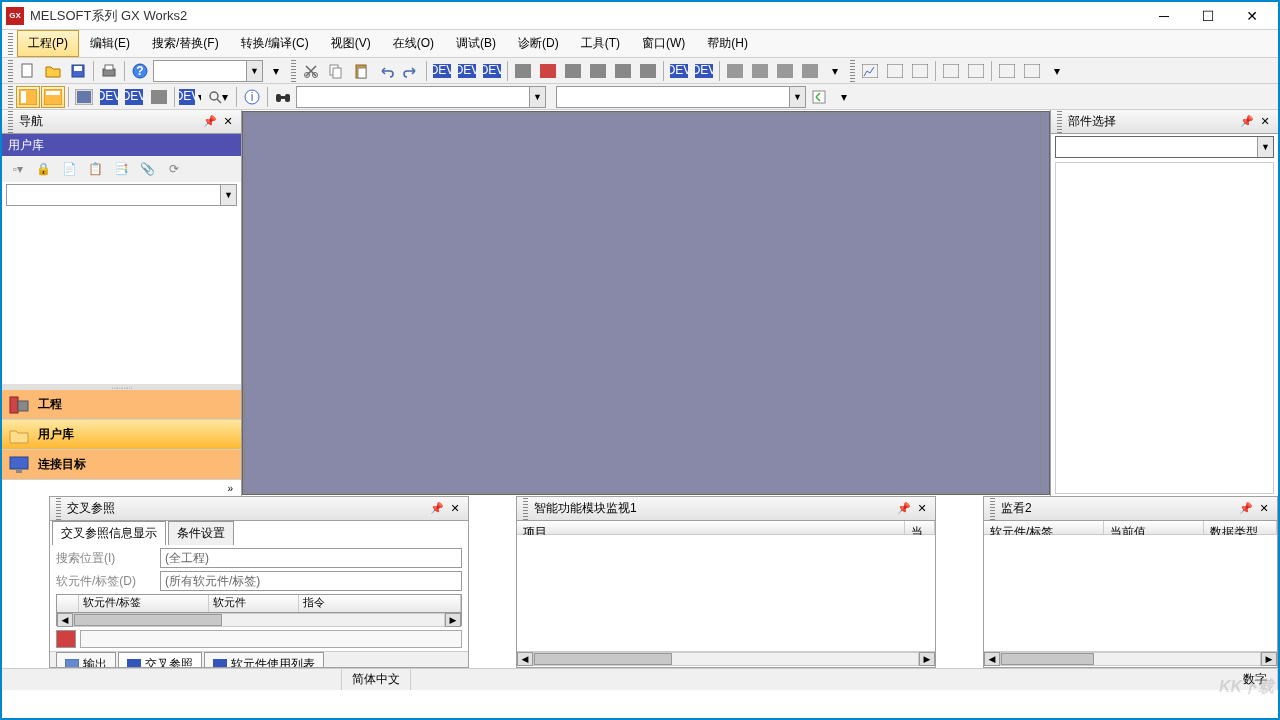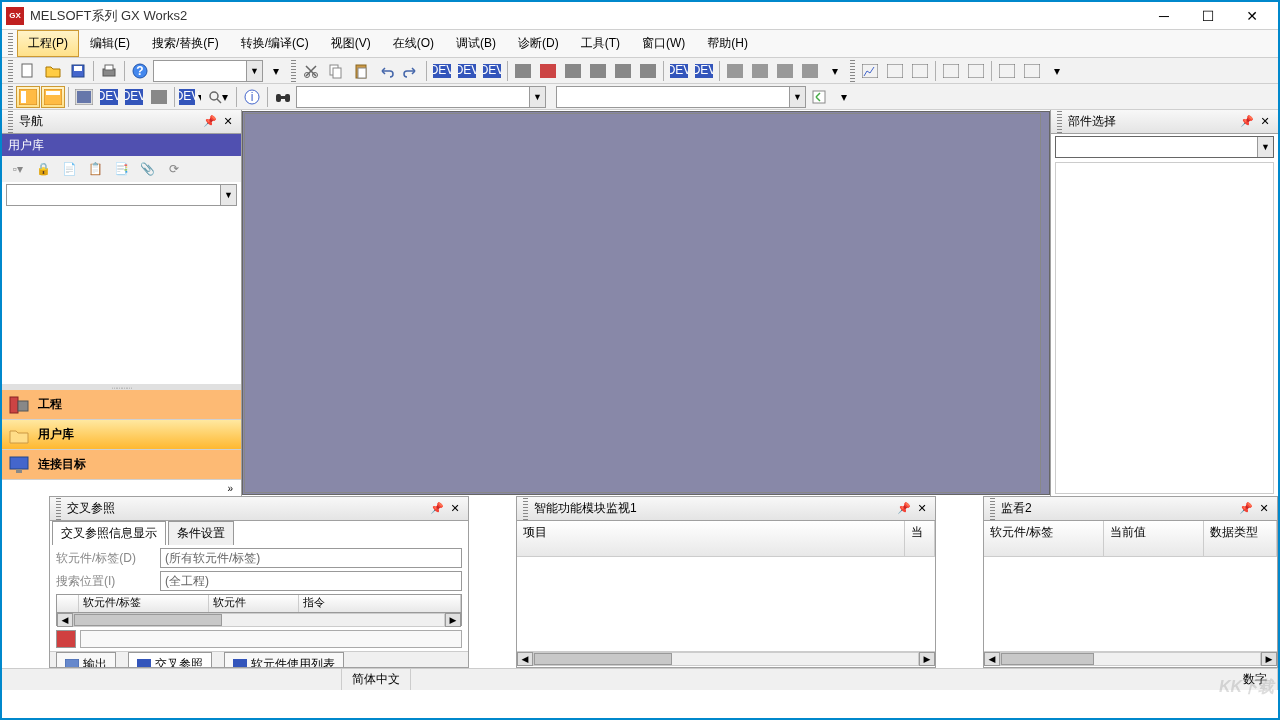--- a/index.html
+++ b/index.html
@@ -58,25 +58,25 @@
 .xref-grid { border: 1px solid #999; height: 32px; margin-top: 2px; }
 .xref-grid-head { display: flex; height: 18px; background: linear-gradient(#fff,#e8e8e8); border-bottom: 1px solid #999; overflow: hidden; }
 .xref-col { border-right: 1px solid #ccc; padding: 0 4px; font-size: 11px; white-space: nowrap; }
 .xref-scroll { display: flex; height: 14px; align-items: center; }
 .scroll-btn { width: 16px; height: 14px; background: #e0e0e0; border: 1px solid #999; display: flex; align-items: center; justify-content: center; font-size: 9px; }
 .scroll-track { flex: 1; background: #f0f0f0; height: 14px; border: 1px solid #ccc; position: relative; }
 .scroll-thumb { position: absolute; background: #c8c8c8; border: 1px solid #999; height: 100%; }
 .xref-filter { display: flex; align-items: center; margin-top: 4px; gap: 4px; }
 .filter-icon { width: 20px; height: 18px; background: #d04040; border: 1px solid #999; }
 .filter-input { flex: 1; height: 18px; border: 1px solid #aaa; background: #f8f8f8; }
-.bottom-tabs { height: 26px; display: flex; align-items: center; padding: 2px 6px; background: #f0f0f0; gap: 12px; border-top: 1px solid #ccc; }
+.bottom-tabs { height: 26px; display: flex; align-items: center; padding: 2px 6px; background: #f0f0f0; gap: 2px; border-top: 1px solid #ccc; }
 .bottom-tab { padding: 3px 8px; border: 1px solid #999; background: #f8f8f8; display: flex; align-items: center; gap: 4px; cursor: pointer; font-size: 12px; }
 .bottom-tab.active { background: #fff; }
 .tab-icon { width: 14px; height: 12px; }
-.grid-head { height: 36px; display: flex; background: linear-gradient(#fff,#e8e8e8); border-bottom: 1px solid #ccc; }
+.grid-head { height: 14px; display: flex; background: linear-gradient(#fff,#e8e8e8); border-bottom: 1px solid #ccc; }
 .grid-col { border-right: 1px solid #ccc; padding: 3px 6px; font-size: 12px; }
 .grid-body { flex: 1; background: #fff; }
 .hscroll { height: 16px; display: flex; border-top: 1px solid #ccc; }
 .statusbar { height: 22px; background: #f0f0f0; border-top: 1px solid #ccc; display: flex; align-items: center; justify-content: space-between; }
 .status-cell { padding: 0 10px; border-right: 1px solid #ccc; height: 100%; display: flex; align-items: center; font-size: 12px; }
 .watermark { position: absolute; right: 6px; bottom: 22px; font-size: 16px; color: rgba(120,120,120,0.25); font-weight: bold; font-style: italic; }
 svg { display: block; }
 </style>
 </head>
 <body>
@@ -463,26 +463,26 @@
       <div class="pin-btn">📌</div>
       <div class="close-btn">✕</div>
     </div>
     <div class="bp-content">
       <div class="xref-tabs">
         <div class="xref-tab active">交叉参照信息显示</div>
         <div class="xref-tab">条件设置</div>
       </div>
       <div class="xref-body">
         <div class="xref-row">
+          <div class="xref-label">搜索位置(I)</div>
+          <input class="xref-input" value="(全工程)" style="">
+        </div>
+        <div class="xref-row">
           <div class="xref-label">软元件/标签(D)</div>
           <input class="xref-input" value="(所有软元件/标签)" style="">
-        </div>
-        <div class="xref-row">
-          <div class="xref-label">搜索位置(I)</div>
-          <input class="xref-input" value="(全工程)" style="">
         </div>
         <div class="xref-grid">
           <div class="xref-grid-head">
             <div style="width:22px;border-right:1px solid #ccc"></div>
             <div class="xref-col" style="width:130px">软元件/标签</div>
             <div class="xref-col" style="width:90px">软元件</div>
             <div class="xref-col" style="flex:1">指令</div>
           </div>
           <div class="xref-scroll">
             <div class="scroll-btn">◀</div>

